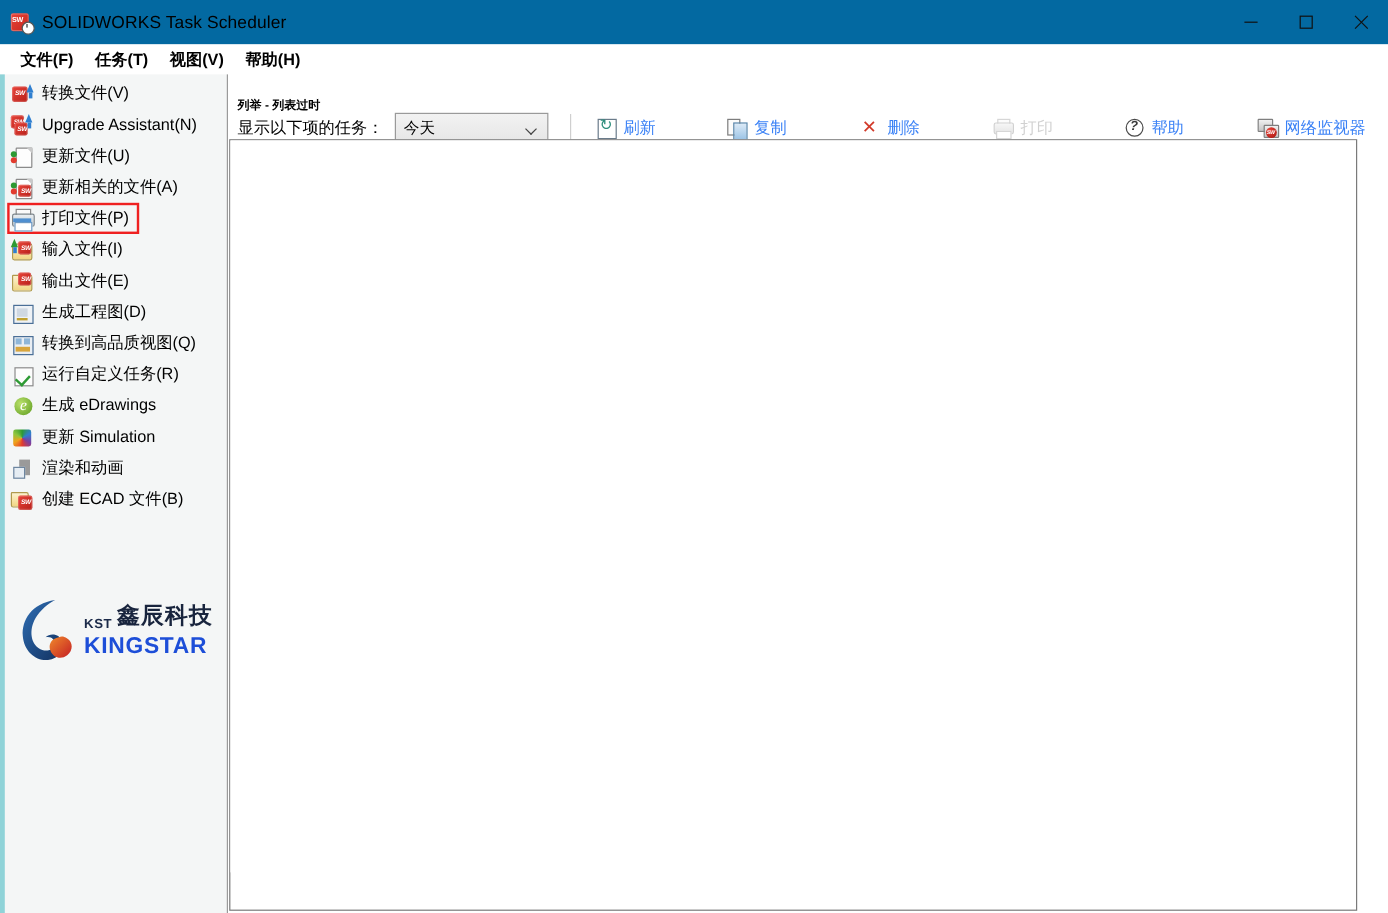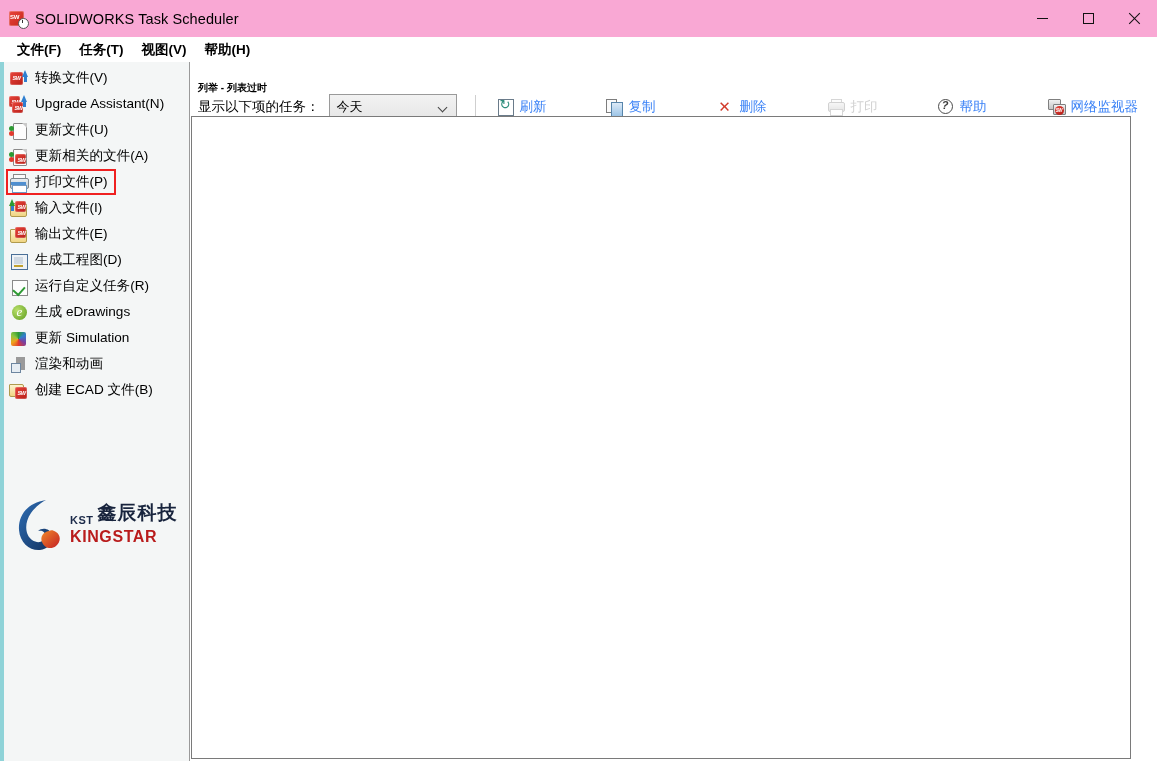--- a/index.html
+++ b/index.html
@@ -7,21 +7,21 @@
     width:1157px;height:761px;overflow:hidden;
     background:#ffffff;
     font-family:"Liberation Sans","DejaVu Sans",sans-serif;
     -webkit-font-smoothing:antialiased;
   }
   .app{position:relative;width:1157px;height:761px;background:#fff;}
 
   
   .titlebar{
     position:absolute;left:0;top:0;width:1157px;height:37px;
-    background:#f9a8d4;
+    background:#0369a1;
     display:flex;align-items:center;
   }
   .title-icon{
     width:18px;height:18px;margin-left:9px;margin-right:8px;
     position:relative;flex:none;
   }
   .sw-cube{
     position:absolute;left:0;top:1px;width:15px;height:15px;
     background:linear-gradient(135deg,#e8443a 0%,#c6261c 100%);
     border-radius:2px;
@@ -192,21 +192,21 @@
   }
   .kst{
     font-size:11px;font-weight:bold;color:#1b2a49;letter-spacing:.5px;
     font-family:"Liberation Sans",sans-serif;
   }
   .cn-name{
     font-size:19px;font-weight:bold;color:#18243d;letter-spacing:1px;
     font-family:"DejaVu Sans",sans-serif;
   }
   .kingstar{
-    font-size:16px;font-weight:bold;color:#b91c1c;letter-spacing:.6px;
+    font-size:19px;font-weight:bold;color:#1d4ed8;letter-spacing:.6px;
     font-family:"Liberation Sans",sans-serif;margin-top:2px;
   }
 
   
   .main{
     position:absolute;left:190px;top:62px;width:967px;height:699px;background:#fff;
   }
   .pane-title{
     position:absolute;left:8px;top:19px;font-size:10px;font-weight:bold;color:#000;
     white-space:nowrap;
@@ -414,20 +414,30 @@
       <div class="side-item">
         <span class="side-ico">
           <i class="img-ico">
             <i style="position:absolute;left:2px;top:2px;width:9px;height:7px;background:#cfd8e2;display:block"></i>
             <i style="position:absolute;left:2px;top:10px;width:9px;height:2px;background:#c0a030;display:block"></i>
           </i>
         </span>
         <span class="side-label">生成工程图(D)</span>
       </div>
 
+      <div class="side-item">
+        <span class="side-ico">
+          <i class="grid-ico" style="background:#e9eef3">
+            <i style="left:1px;top:1px;width:5px;height:5px;background:#8fb6d8"></i>
+            <i style="left:8px;top:1px;width:5px;height:5px;background:#8fb6d8"></i>
+            <i style="left:1px;top:8px;width:12px;height:4px;background:#d8a53c"></i>
+          </i>
+        </span>
+        <span class="side-label">转换到高品质视图(Q)</span>
+      </div>
 
       <div class="side-item">
         <span class="side-ico">
           <i class="green-check"></i>
         </span>
         <span class="side-label">运行自定义任务(R)</span>
       </div>
 
       <div class="side-item">
         <span class="side-ico">

